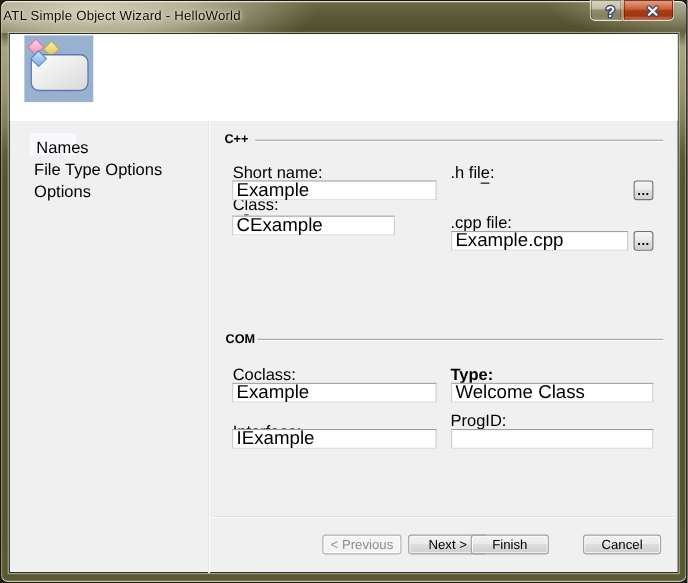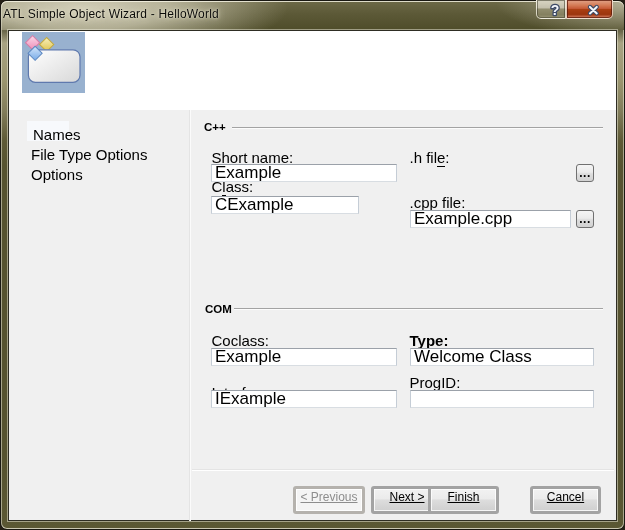--- a/index.html
+++ b/index.html
@@ -61,25 +61,25 @@
   border:1px solid #c5cdd6; border-top-color:#9ba1a9; border-bottom-color:#d8dde2;
   font-size:17px; color:#000; line-height:16px; padding-left:3px;
 }
 .dots {
   position:absolute; width:18px; height:18px;
   border:1px solid #707070; border-radius:3px;
   background:linear-gradient(180deg,#f5f5f5 0%,#ebebeb 45%,#dddddd 55%,#d2d2d2 100%);
   text-align:center; font-size:12px; font-weight:bold; line-height:17px; color:#000; letter-spacing:0.5px;
 }
 .btn {
-  position:absolute; top:455px; height:28px;
-  border:3px solid #a3a3a3; border-radius:3px;
+  position:absolute; top:455px; height:18px;
+  border:1px solid #a3a3a3; border-radius:3px;
   background:linear-gradient(180deg,#f2f2f2 0%,#ebebeb 45%,#dddddd 50%,#cfcfcf 100%);
   box-shadow: inset 0 0 0 1px rgba(255,255,255,0.8);
-  font-size:12px; color:#000; text-align:center; line-height:16px;text-decoration:underline;
+  font-size:12px; color:#000; text-align:center; line-height:16px;
 }
 .btn.dis {
   border-color:#b5b2ad; background:#f4f4f4; color:#8d8d8d;
   box-shadow: inset 0 0 0 1px rgba(255,255,255,0.9);
 }
 </style>
 </head>
 <body>
 <div id="win"></div>
 <div id="titlebar"></div>

